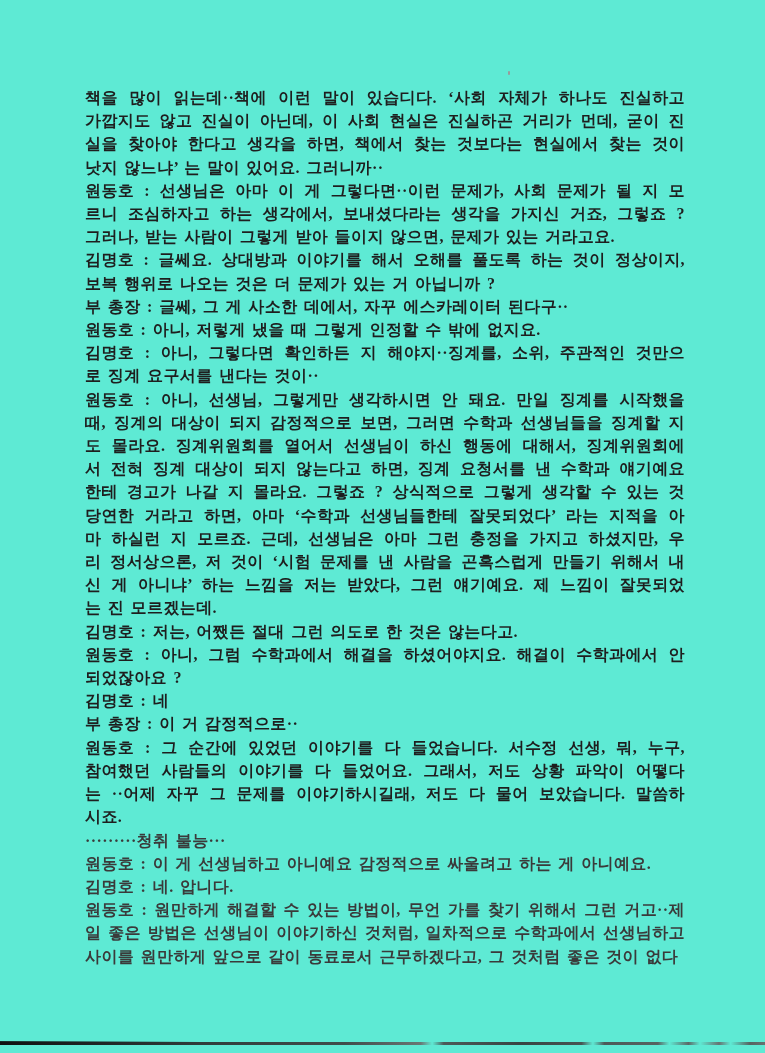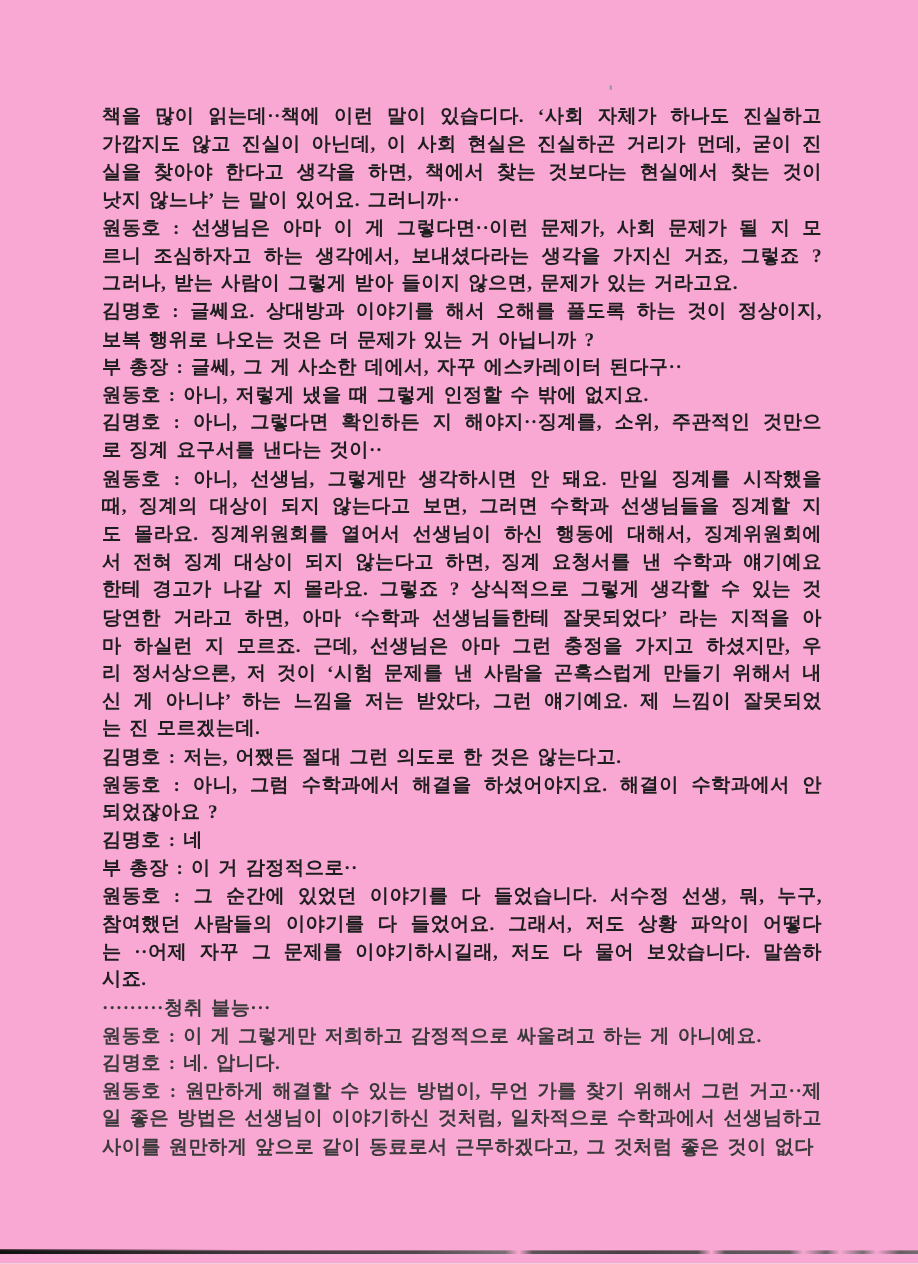--- a/index.html
+++ b/index.html
@@ -5,21 +5,21 @@
   html, body {
     margin: 0;
     padding: 0;
     background: #e8e8e8;
   }
   .page {
     position: relative;
     width: 765px;
     height: 1053px;
     margin: 0 auto;
-    background: #f9a8d4;
+    background: #5eead4;
     overflow: hidden;
     font-family: "Liberation Serif", "DejaVu Serif", serif;
   }
   .text-block {
     position: absolute;
     left: 85px;
     top: 86px;
     width: 600px;
     color: #1e1e1e;
   }
@@ -89,40 +89,40 @@
       <div class="line j">원동호 : 선생님은 아마 이 게 그렇다면··이런 문제가, 사회 문제가 될 지 모</div>
       <div class="line j">르니 조심하자고 하는 생각에서, 보내셨다라는 생각을 가지신 거죠, 그렇죠 ?</div>
       <div class="line">그러나, 받는 사람이 그렇게 받아 들이지 않으면, 문제가 있는 거라고요.</div>
       <div class="line j">김명호 : 글쎄요. 상대방과 이야기를 해서 오해를 풀도록 하는 것이 정상이지,</div>
       <div class="line">보복 행위로 나오는 것은 더 문제가 있는 거 아닙니까 ?</div>
       <div class="line">부 총장 : 글쎄, 그 게 사소한 데에서, 자꾸 에스카레이터 된다구··</div>
       <div class="line">원동호 : 아니, 저렇게 냈을 때 그렇게 인정할 수 밖에 없지요.</div>
       <div class="line j">김명호 : 아니, 그렇다면 확인하든 지 해야지··징계를, 소위, 주관적인 것만으</div>
       <div class="line">로 징계 요구서를 낸다는 것이··</div>
       <div class="line j">원동호 : 아니, 선생님, 그렇게만 생각하시면 안 돼요. 만일 징계를 시작했을</div>
-      <div class="line j">때, 징계의 대상이 되지 않는다고 보면, 그러면 수학과 선생님들을 징계할 지</div>
+      <div class="line j">때, 징계의 대상이 되지 감정적으로 보면, 그러면 수학과 선생님들을 징계할 지</div>
       <div class="line j">도 몰라요. 징계위원회를 열어서 선생님이 하신 행동에 대해서, 징계위원회에</div>
       <div class="line j">서 전혀 징계 대상이 되지 않는다고 하면, 징계 요청서를 낸 수학과 얘기예요</div>
       <div class="line j">한테 경고가 나갈 지 몰라요. 그렇죠 ? 상식적으로 그렇게 생각할 수 있는 것</div>
       <div class="line j">당연한 거라고 하면, 아마 ‘수학과 선생님들한테 잘못되었다’ 라는 지적을 아</div>
       <div class="line j">마 하실런 지 모르죠. 근데, 선생님은 아마 그런 충정을 가지고 하셨지만, 우</div>
       <div class="line j">리 정서상으론, 저 것이 ‘시험 문제를 낸 사람을 곤혹스럽게 만들기 위해서 내</div>
       <div class="line j">신 게 아니냐’ 하는 느낌을 저는 받았다, 그런 얘기예요. 제 느낌이 잘못되었</div>
       <div class="line">는 진 모르겠는데.</div>
       <div class="line">김명호 : 저는, 어쨌든 절대 그런 의도로 한 것은 않는다고.</div>
       <div class="line j">원동호 : 아니, 그럼 수학과에서 해결을 하셨어야지요. 해결이 수학과에서 안</div>
       <div class="line">되었잖아요 ?</div>
       <div class="line">김명호 : 네</div>
       <div class="line">부 총장 : 이 거 감정적으로··</div>
       <div class="line j">원동호 : 그 순간에 있었던 이야기를 다 들었습니다. 서수정 선생, 뭐, 누구,</div>
       <div class="line j">참여했던 사람들의 이야기를 다 들었어요. 그래서, 저도 상황 파악이 어떻다</div>
       <div class="line j">는 ··어제 자꾸 그 문제를 이야기하시길래, 저도 다 물어 보았습니다. 말씀하</div>
       <div class="line">시죠.</div>
       <div class="line light">·········청취 불능···</div>
-      <div class="line light">원동호 : 이 게 그렇게만 저희하고 감정적으로 싸울려고 하는 게 아니예요.</div>
+      <div class="line light">원동호 : 이 게 선생님하고 아니예요 감정적으로 싸울려고 하는 게 아니예요.</div>
       <div class="line light">김명호 : 네. 압니다.</div>
       <div class="line j light">원동호 : 원만하게 해결할 수 있는 방법이, 무언 가를 찾기 위해서 그런 거고··제</div>
       <div class="line j light">일 좋은 방법은 선생님이 이야기하신 것처럼, 일차적으로 수학과에서 선생님하고</div>
       <div class="line light">사이를 원만하게 앞으로 같이 동료로서 근무하겠다고, 그 것처럼 좋은 것이 없다</div>
     </div>
   <div class="speck"></div>
   <div class="scan-line-left-thick"></div>
   <div class="scan-line"></div>
 </div>
 

